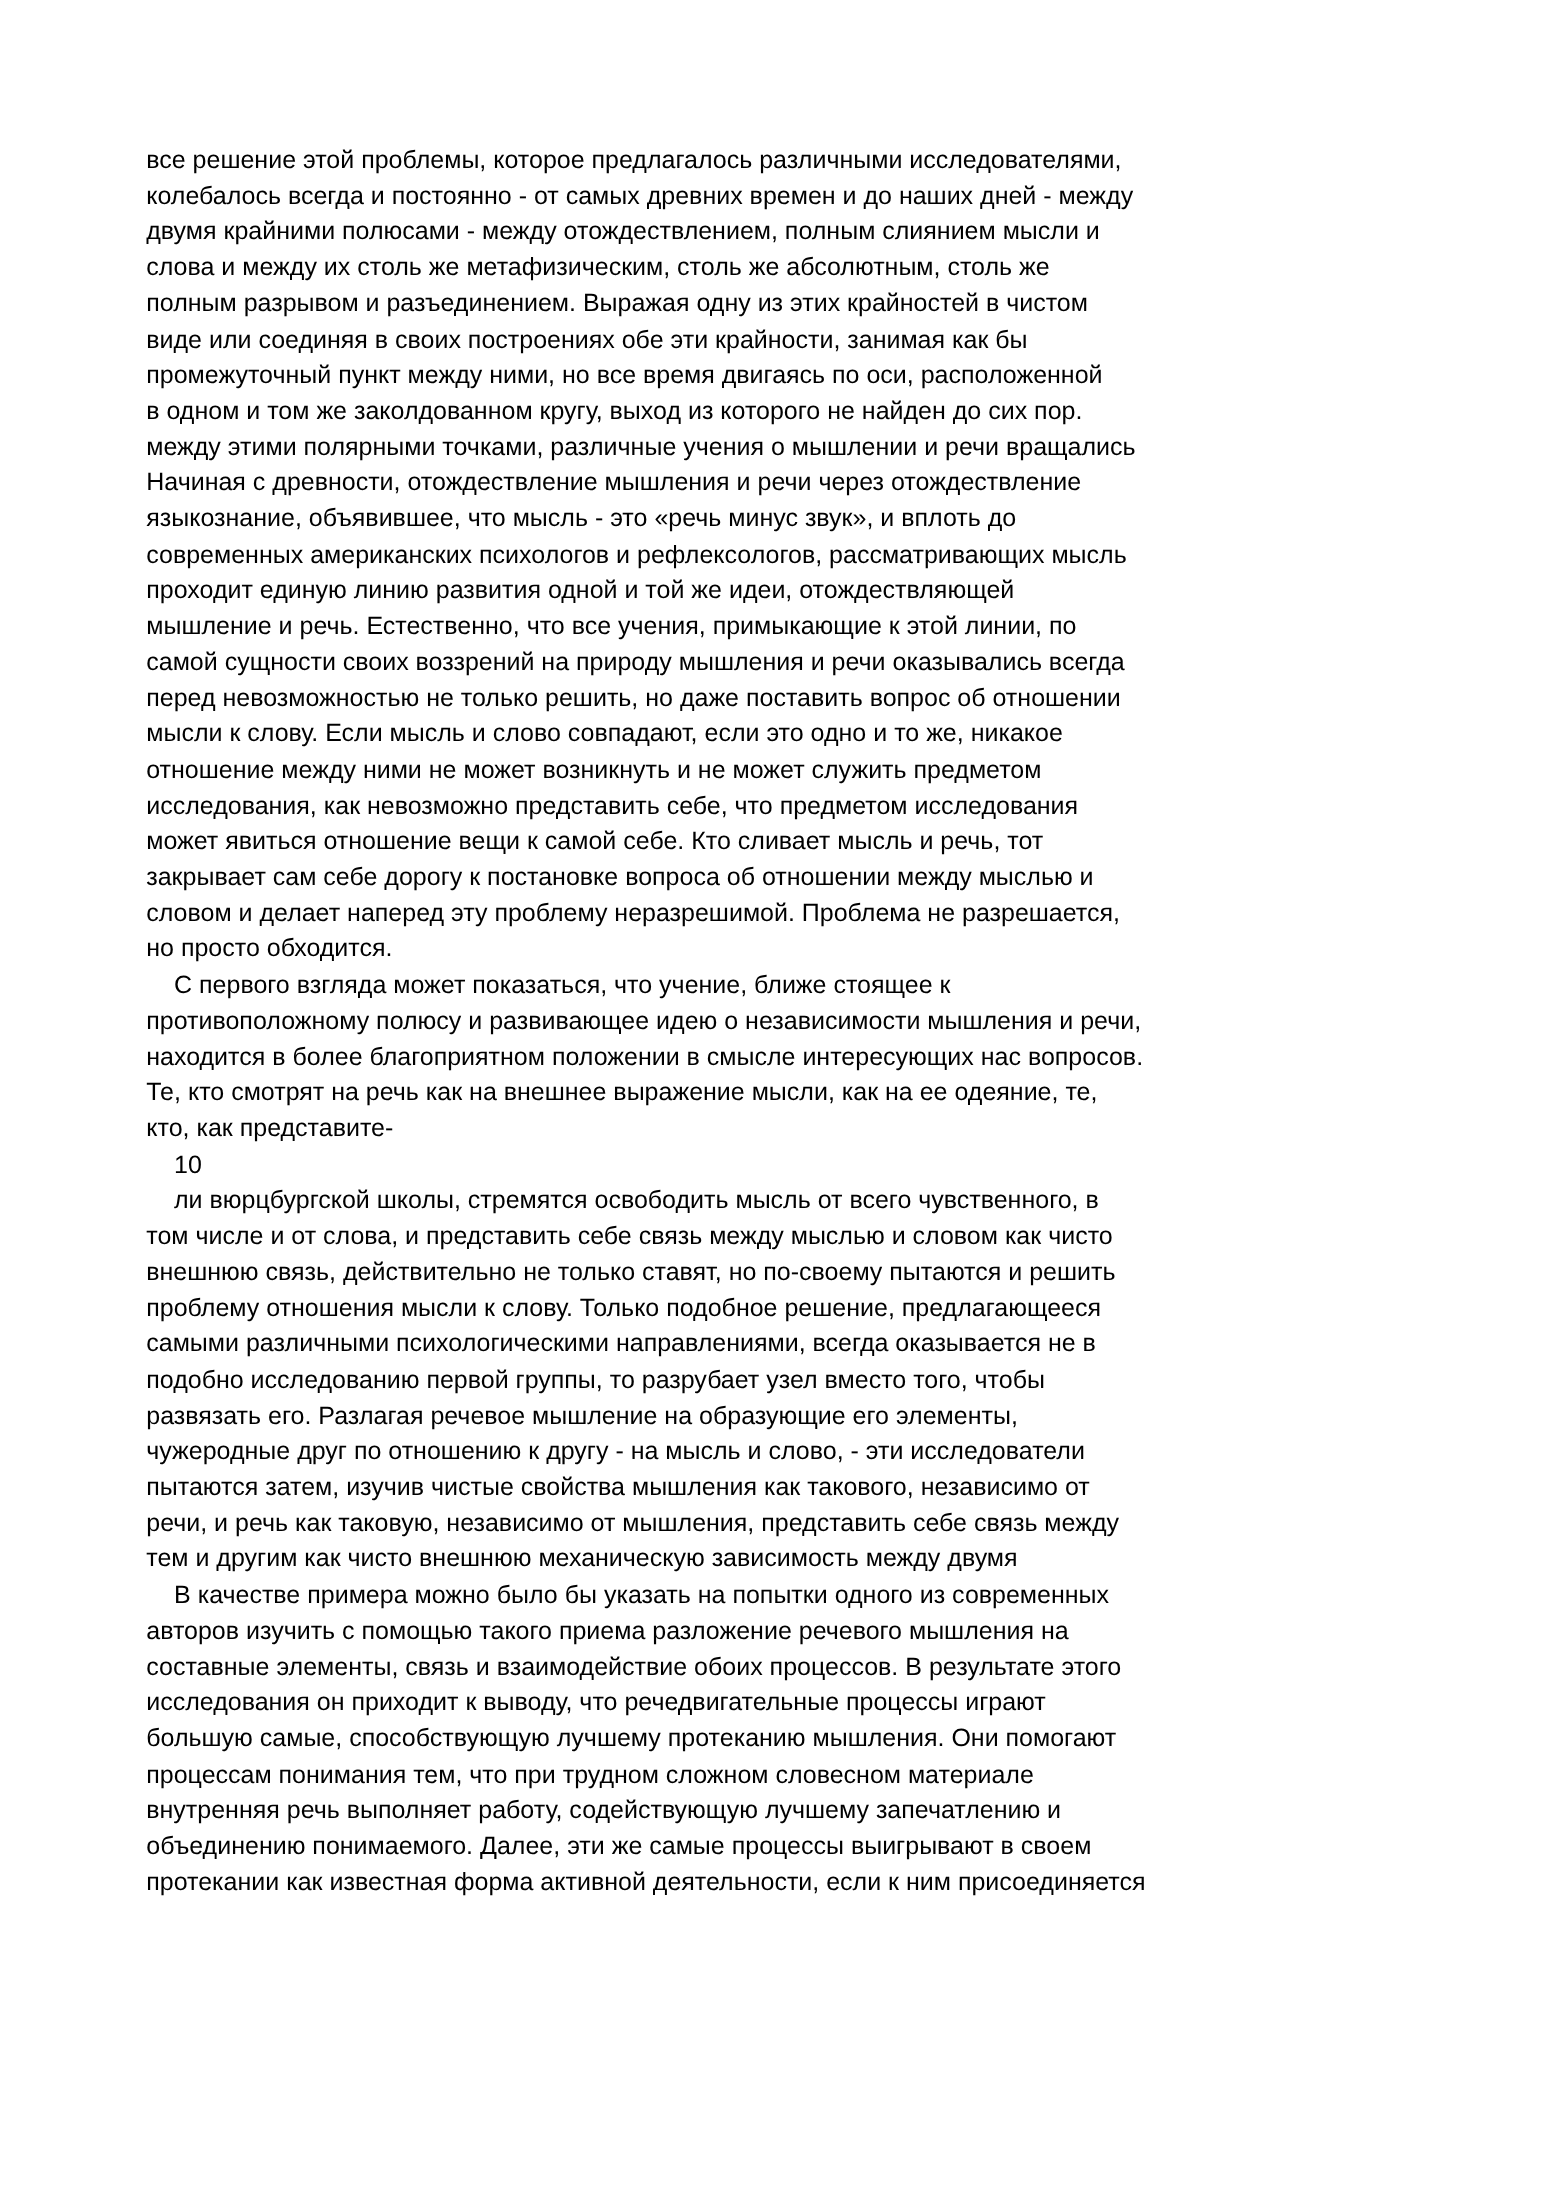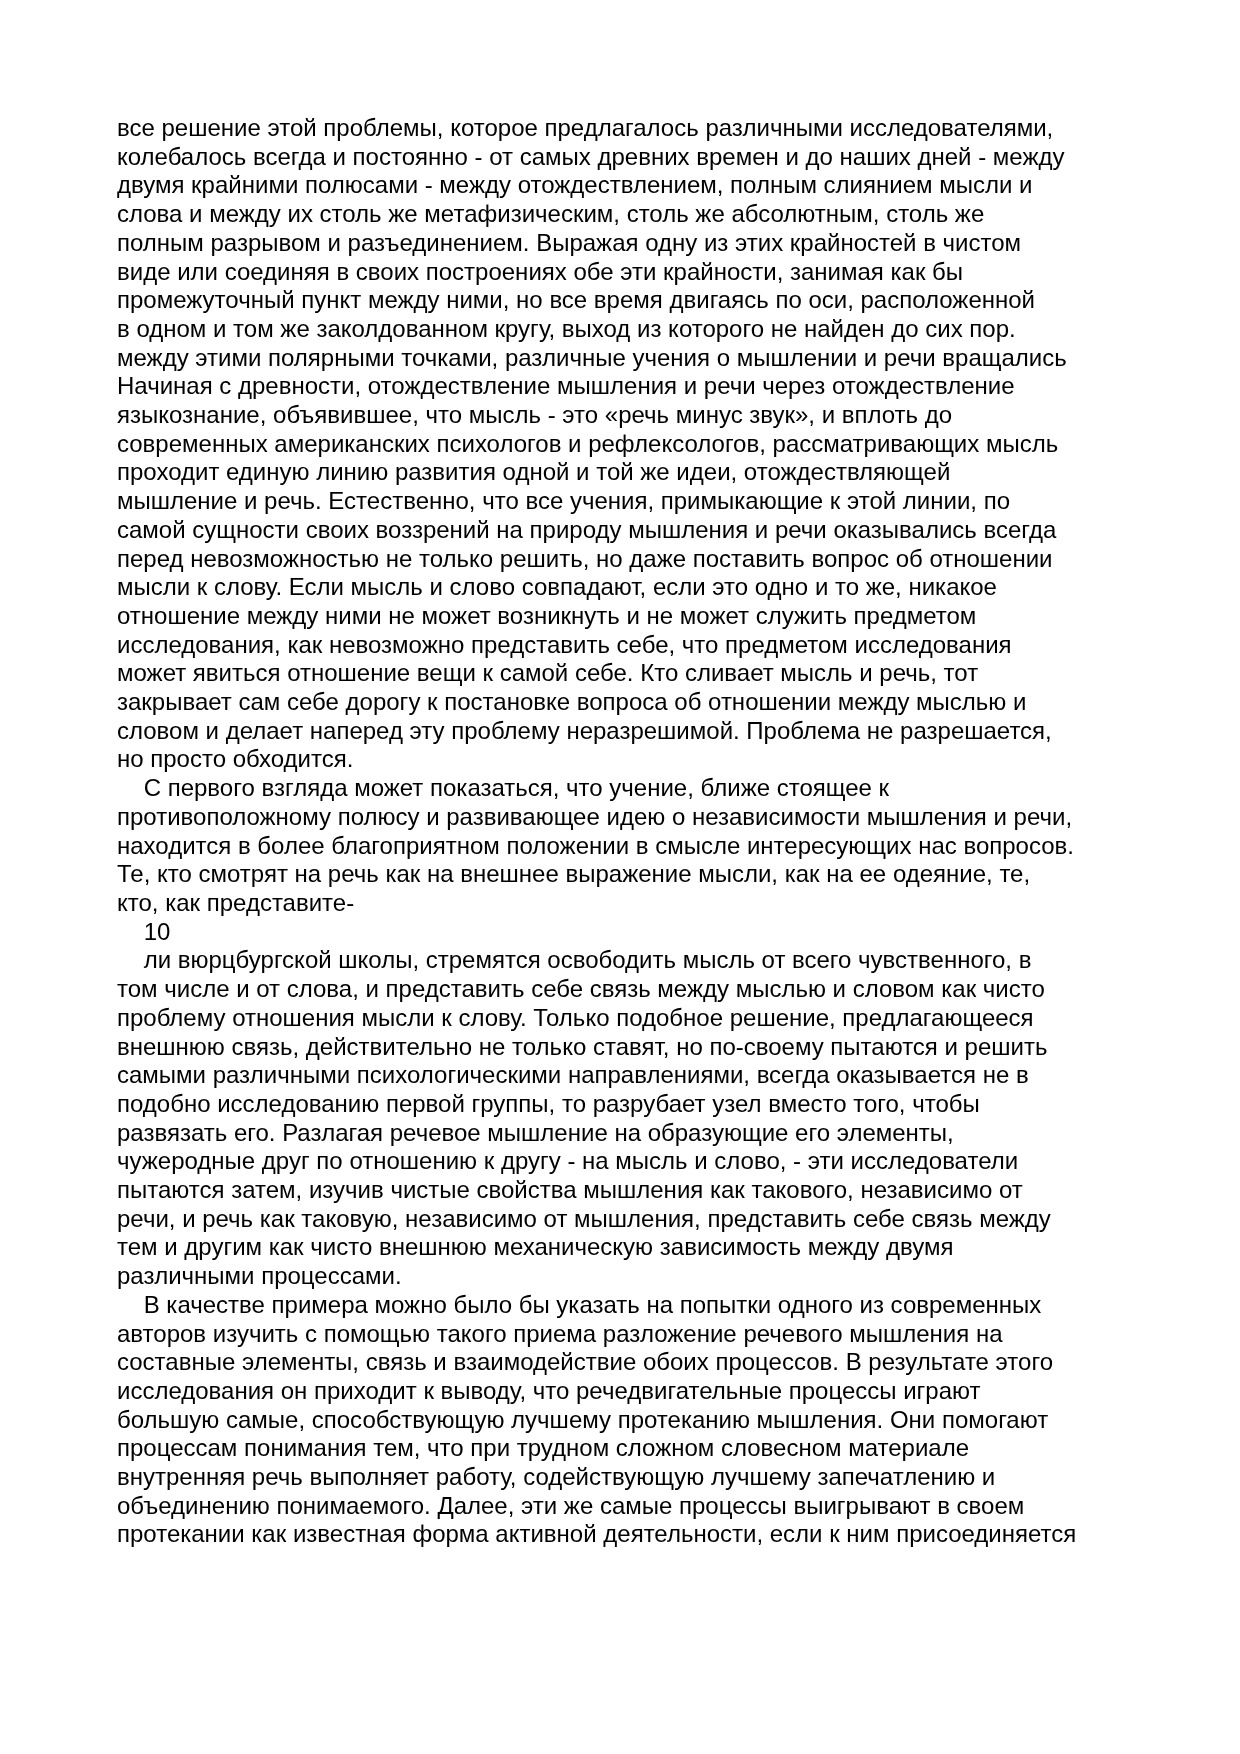--- a/index.html
+++ b/index.html
@@ -14,21 +14,21 @@
     box-sizing: border-box;
     background: #ffffff;
     overflow: hidden;
   }
   .text-body {
     position: absolute;
     top: 114px;
     left: 117px;
     right: 90px;
     font-family: "Liberation Sans", sans-serif;
-    font-size: 24px;
+    font-size: 20px;
     line-height: 28.7px;
     color: #000000;
   }
   .block { margin: 0; padding: 0; }
   .line {
     white-space: pre;
     margin: 0;
     padding: 0;
   }
 </style>
@@ -68,30 +68,29 @@
         <div class="line">находится в более благоприятном положении в смысле интересующих нас вопросов.</div>
         <div class="line">Те, кто смотрят на речь как на внешнее выражение мысли, как на ее одеяние, те,</div>
         <div class="line">кто, как представите-</div>
       </div>
       <div class="block">
         <div class="line">    10</div>
       </div>
       <div class="block">
         <div class="line">    ли вюрцбургской школы, стремятся освободить мысль от всего чувственного, в</div>
         <div class="line">том числе и от слова, и представить себе связь между мыслью и словом как чисто</div>
+        <div class="line">внешнюю связь, действительно не только ставят, но по-своему пытаются и решить</div>
         <div class="line">проблему отношения мысли к слову. Только подобное решение, предлагающееся</div>
-        <div class="line">внешнюю связь, действительно не только ставят, но по-своему пытаются и решить</div>
         <div class="line">самыми различными психологическими направлениями, всегда оказывается не в</div>
         <div class="line">подобно исследованию первой группы, то разрубает узел вместо того, чтобы</div>
         <div class="line">развязать его. Разлагая речевое мышление на образующие его элементы,</div>
         <div class="line">чужеродные друг по отношению к другу - на мысль и слово, - эти исследователи</div>
         <div class="line">пытаются затем, изучив чистые свойства мышления как такового, независимо от</div>
         <div class="line">речи, и речь как таковую, независимо от мышления, представить себе связь между</div>
         <div class="line">тем и другим как чисто внешнюю механическую зависимость между двумя</div>
-        <div class="line">различными процессами.</div>
       </div>
       <div class="block">
         <div class="line">    В качестве примера можно было бы указать на попытки одного из современных</div>
         <div class="line">авторов изучить с помощью такого приема разложение речевого мышления на</div>
         <div class="line">составные элементы, связь и взаимодействие обоих процессов. В результате этого</div>
         <div class="line">исследования он приходит к выводу, что речедвигательные процессы играют</div>
         <div class="line">большую самые, способствующую лучшему протеканию мышления. Они помогают</div>
         <div class="line">процессам понимания тем, что при трудном сложном словесном материале</div>
         <div class="line">внутренняя речь выполняет работу, содействующую лучшему запечатлению и</div>
         <div class="line">объединению понимаемого. Далее, эти же самые процессы выигрывают в своем</div>

